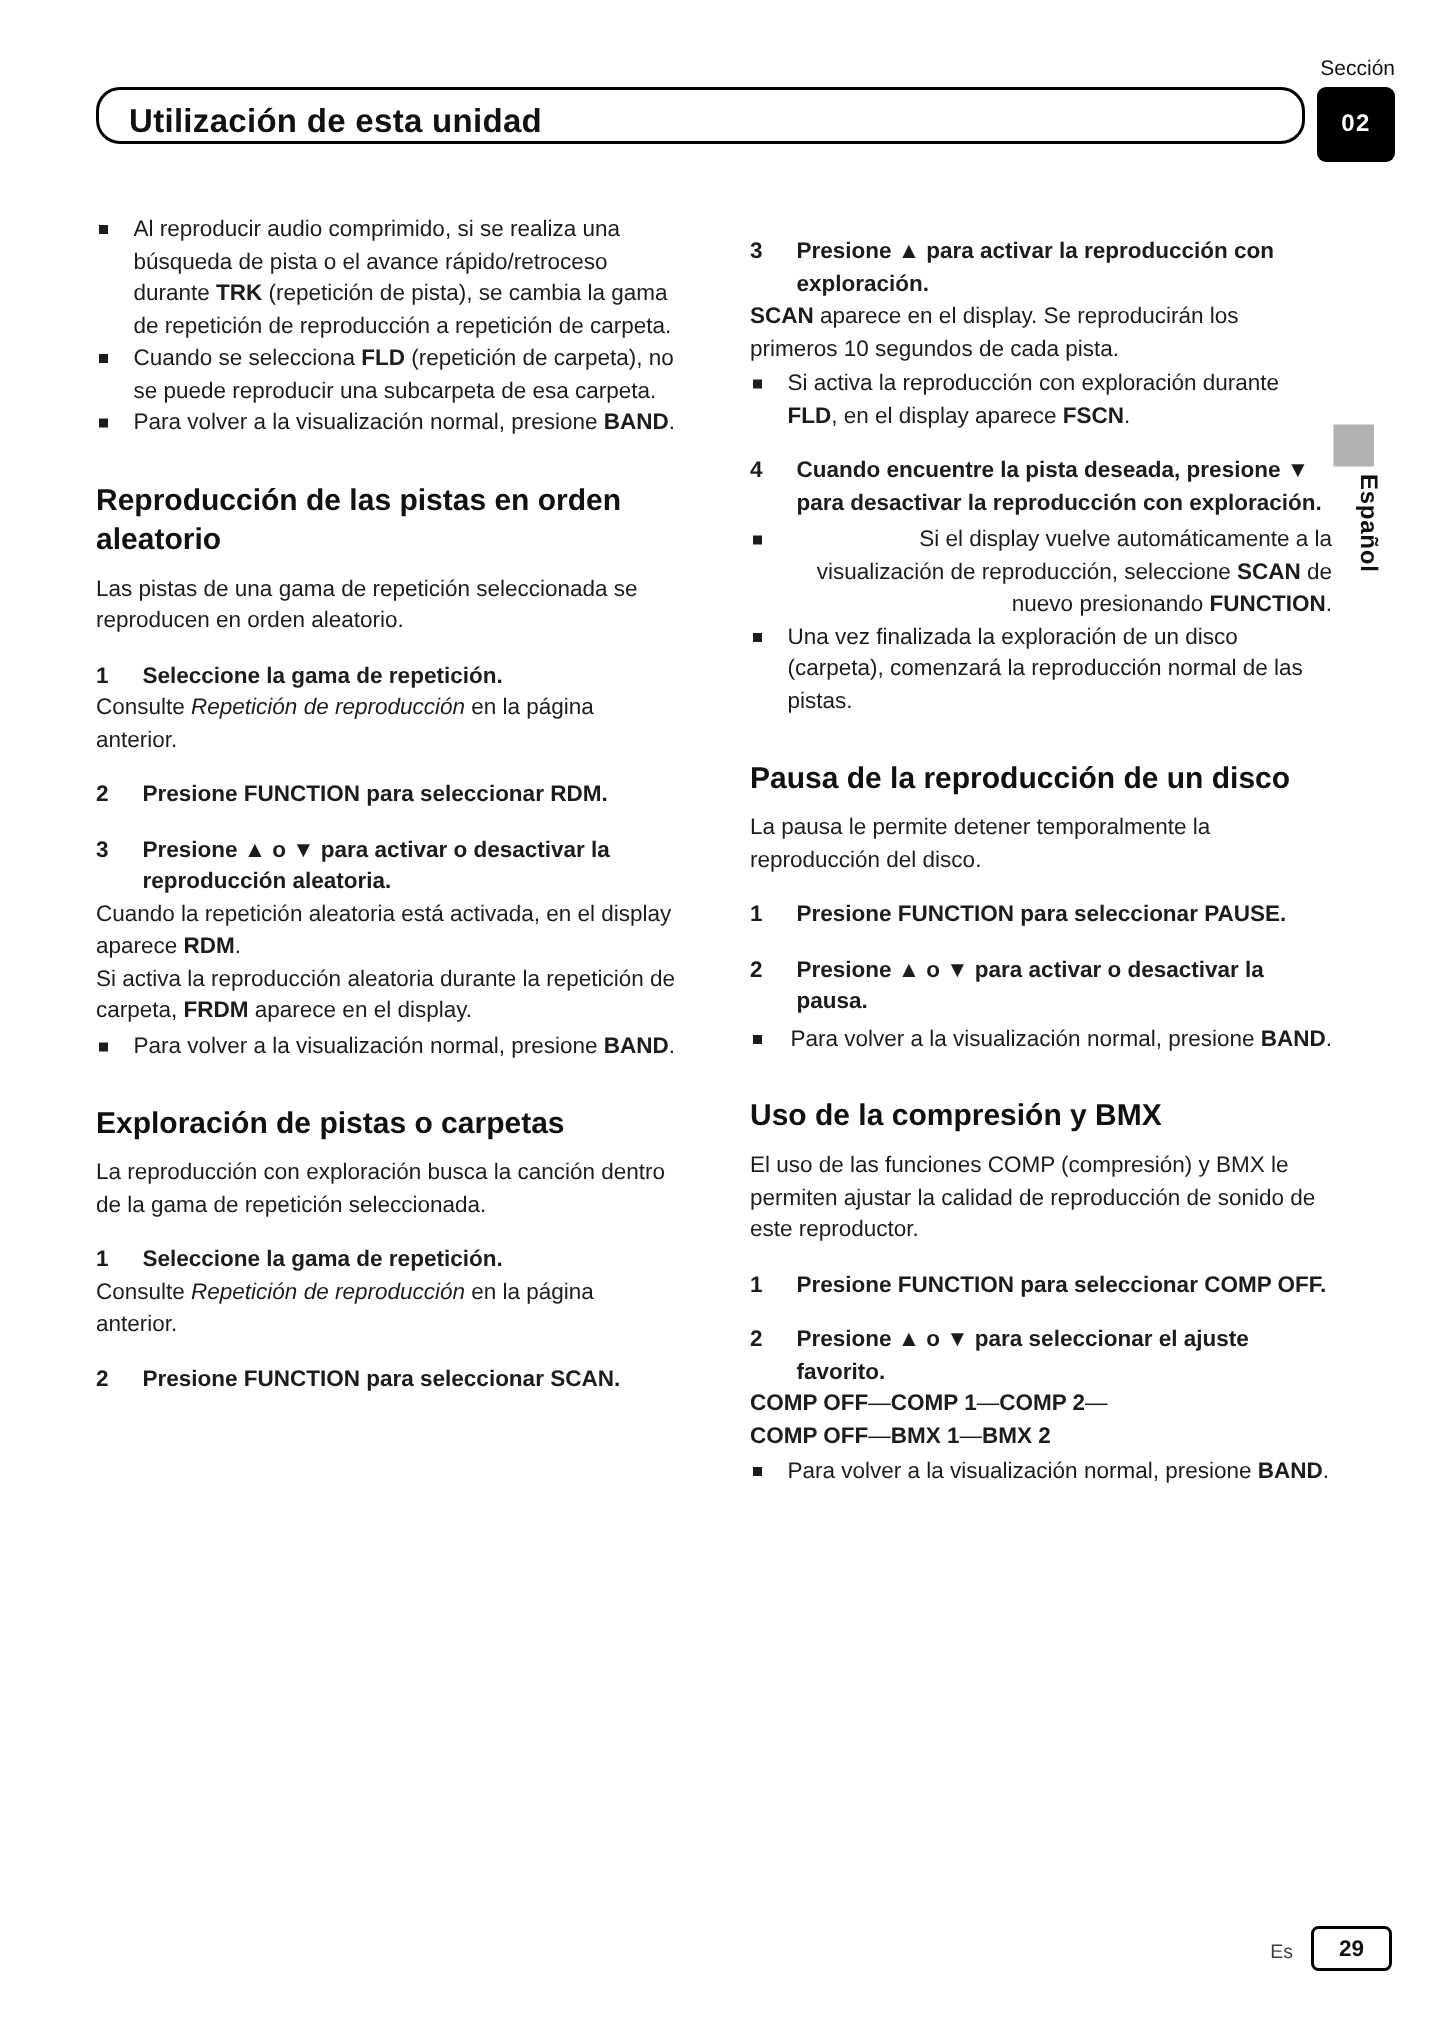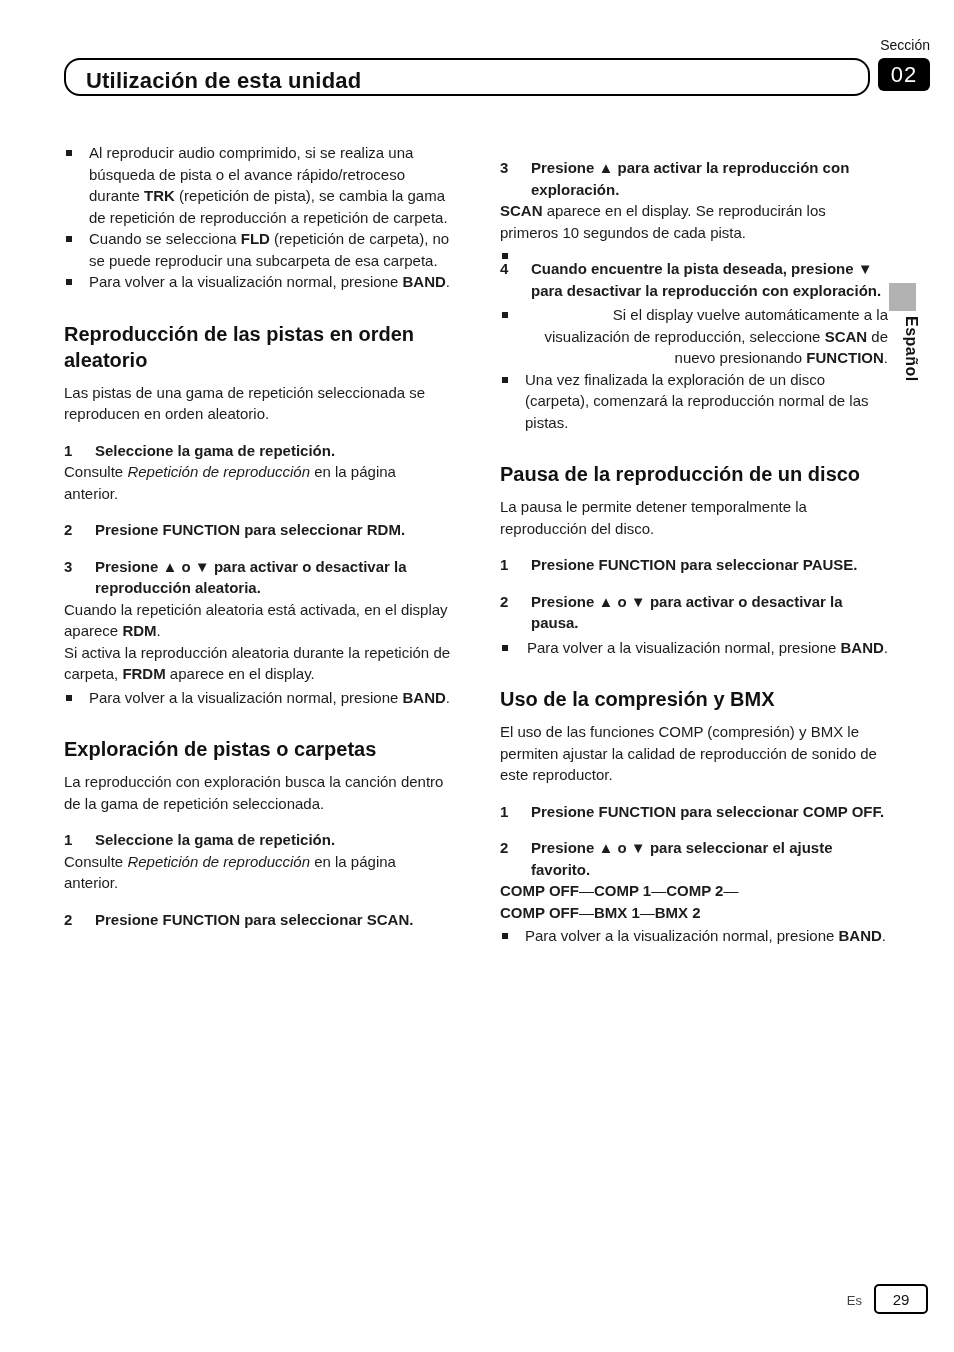--- a/index.html
+++ b/index.html
@@ -11,23 +11,23 @@
     color:#1c1c1c;
     overflow:hidden;
   }
   
   .section-label{
     position:absolute;top:37px;right:24px;
     font-size:14px;font-weight:normal;color:#111;
   }
   .section-number-box{
     position:absolute;top:58px;right:24px;
-    width:52px;height:33px;
+    width:52px;height:50px;
     background:#000;border-radius:6px;
-    color:#fff;font-size:22px;font-weight:normal;
+    color:#fff;font-size:16px;font-weight:bold;
     display:flex;align-items:center;justify-content:center;
     letter-spacing:1px;
   }
   .title-box{
     position:absolute;top:58px;left:64px;
     width:802px;height:34px;
     border:2px solid #000;border-radius:16px;
     display:flex;align-items:flex-end;
   }
   .title{
@@ -75,21 +75,21 @@
   
   .footer-lang{
     position:absolute;right:92px;bottom:44px;
     font-size:13px;color:#404040;
   }
   .page-number-box{
     position:absolute;right:26px;bottom:38px;
     width:50px;height:26px;
     border:2px solid #000;border-radius:5px;
     display:flex;align-items:center;justify-content:center;
-    font-size:15px;font-weight:normal;color:#111;
+    font-size:15px;font-weight:bold;color:#111;
   }
 </style>
 </head>
 <body>
 
 <div class="page">
 
   <div class="section-label">Sección</div>
 
   <div class="section-number-box">
@@ -134,21 +134,21 @@
           <span class="step-num">2</span>
           <span class="step-text"><span class="b">Presione FUNCTION para seleccionar SCAN.</span></span>
         </div>
       </div>
     <div class="col">
         <div class="block step">
           <span class="step-num">3</span>
           <span class="step-text"><span class="b">Presione ▲ para activar la reproducción con exploración.</span></span>
         </div>
         <p class="block para"><span class="b">SCAN</span><span> aparece en el display. Se reproducirán los primeros 10 segundos de cada pista.</span></p>
-        <div class="block bullet"><span class="bullet-marker"></span></div>
+        <div class="block bullet"><span class="bullet-marker"></span><span class="bullet-text"><span>Si activa la reproducción con exploración durante </span><span class="b">FLD</span><span>, en el display aparece </span><span class="b">FSCN</span><span>.</span></span></div>
         <div class="block step">
           <span class="step-num">4</span>
           <span class="step-text"><span class="b">Cuando encuentre la pista deseada, presione ▼ para desactivar la reproducción con exploración.</span></span>
         </div>
         <div class="block bullet"><span class="bullet-marker"></span><span class="bullet-text"><span>Si el display vuelve automáticamente a la visualización de reproducción, seleccione </span><span class="b">SCAN</span><span> de nuevo presionando </span><span class="b">FUNCTION</span><span>.</span></span></div>
         <div class="block bullet"><span class="bullet-marker"></span><span class="bullet-text"><span>Una vez finalizada la exploración de un disco (carpeta), comenzará la reproducción normal de las pistas.</span></span></div>
         <h2 class="block heading"><span>Pausa de la reproducción de un disco</span></h2>
         <p class="block para"><span>La pausa le permite detener temporalmente la reproducción del disco.</span></p>
         <div class="block step">
           <span class="step-num">1</span>

